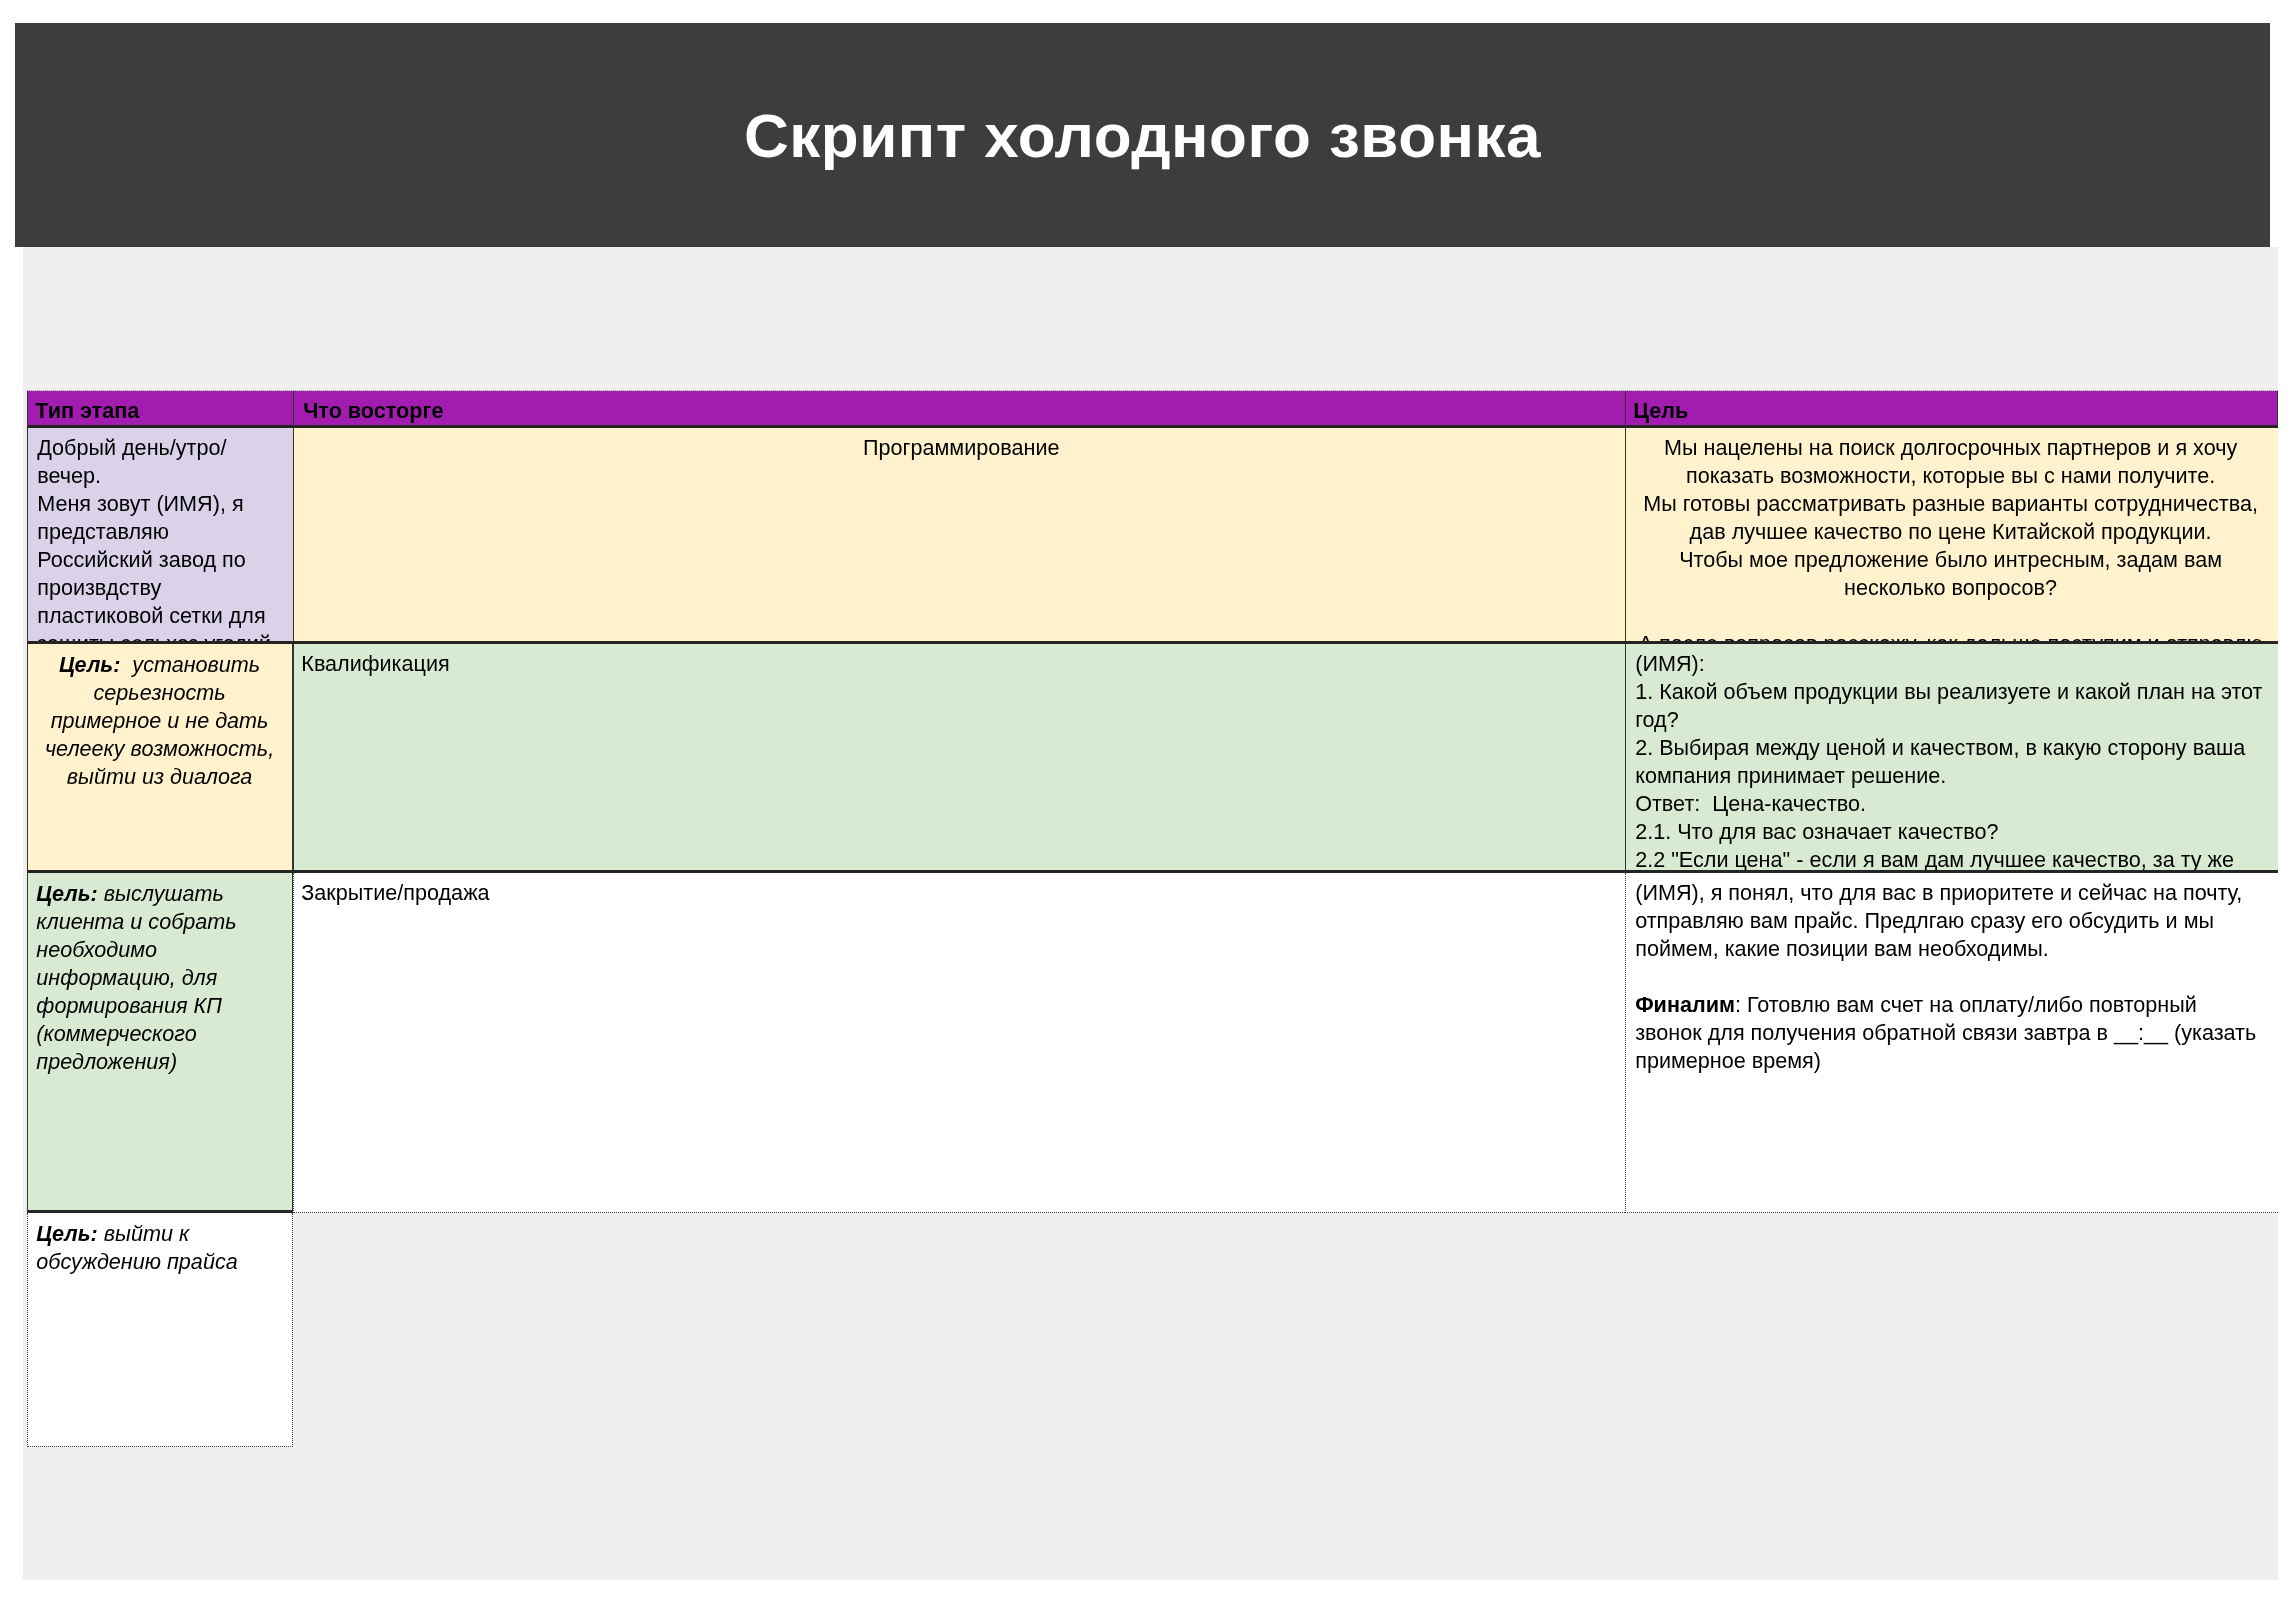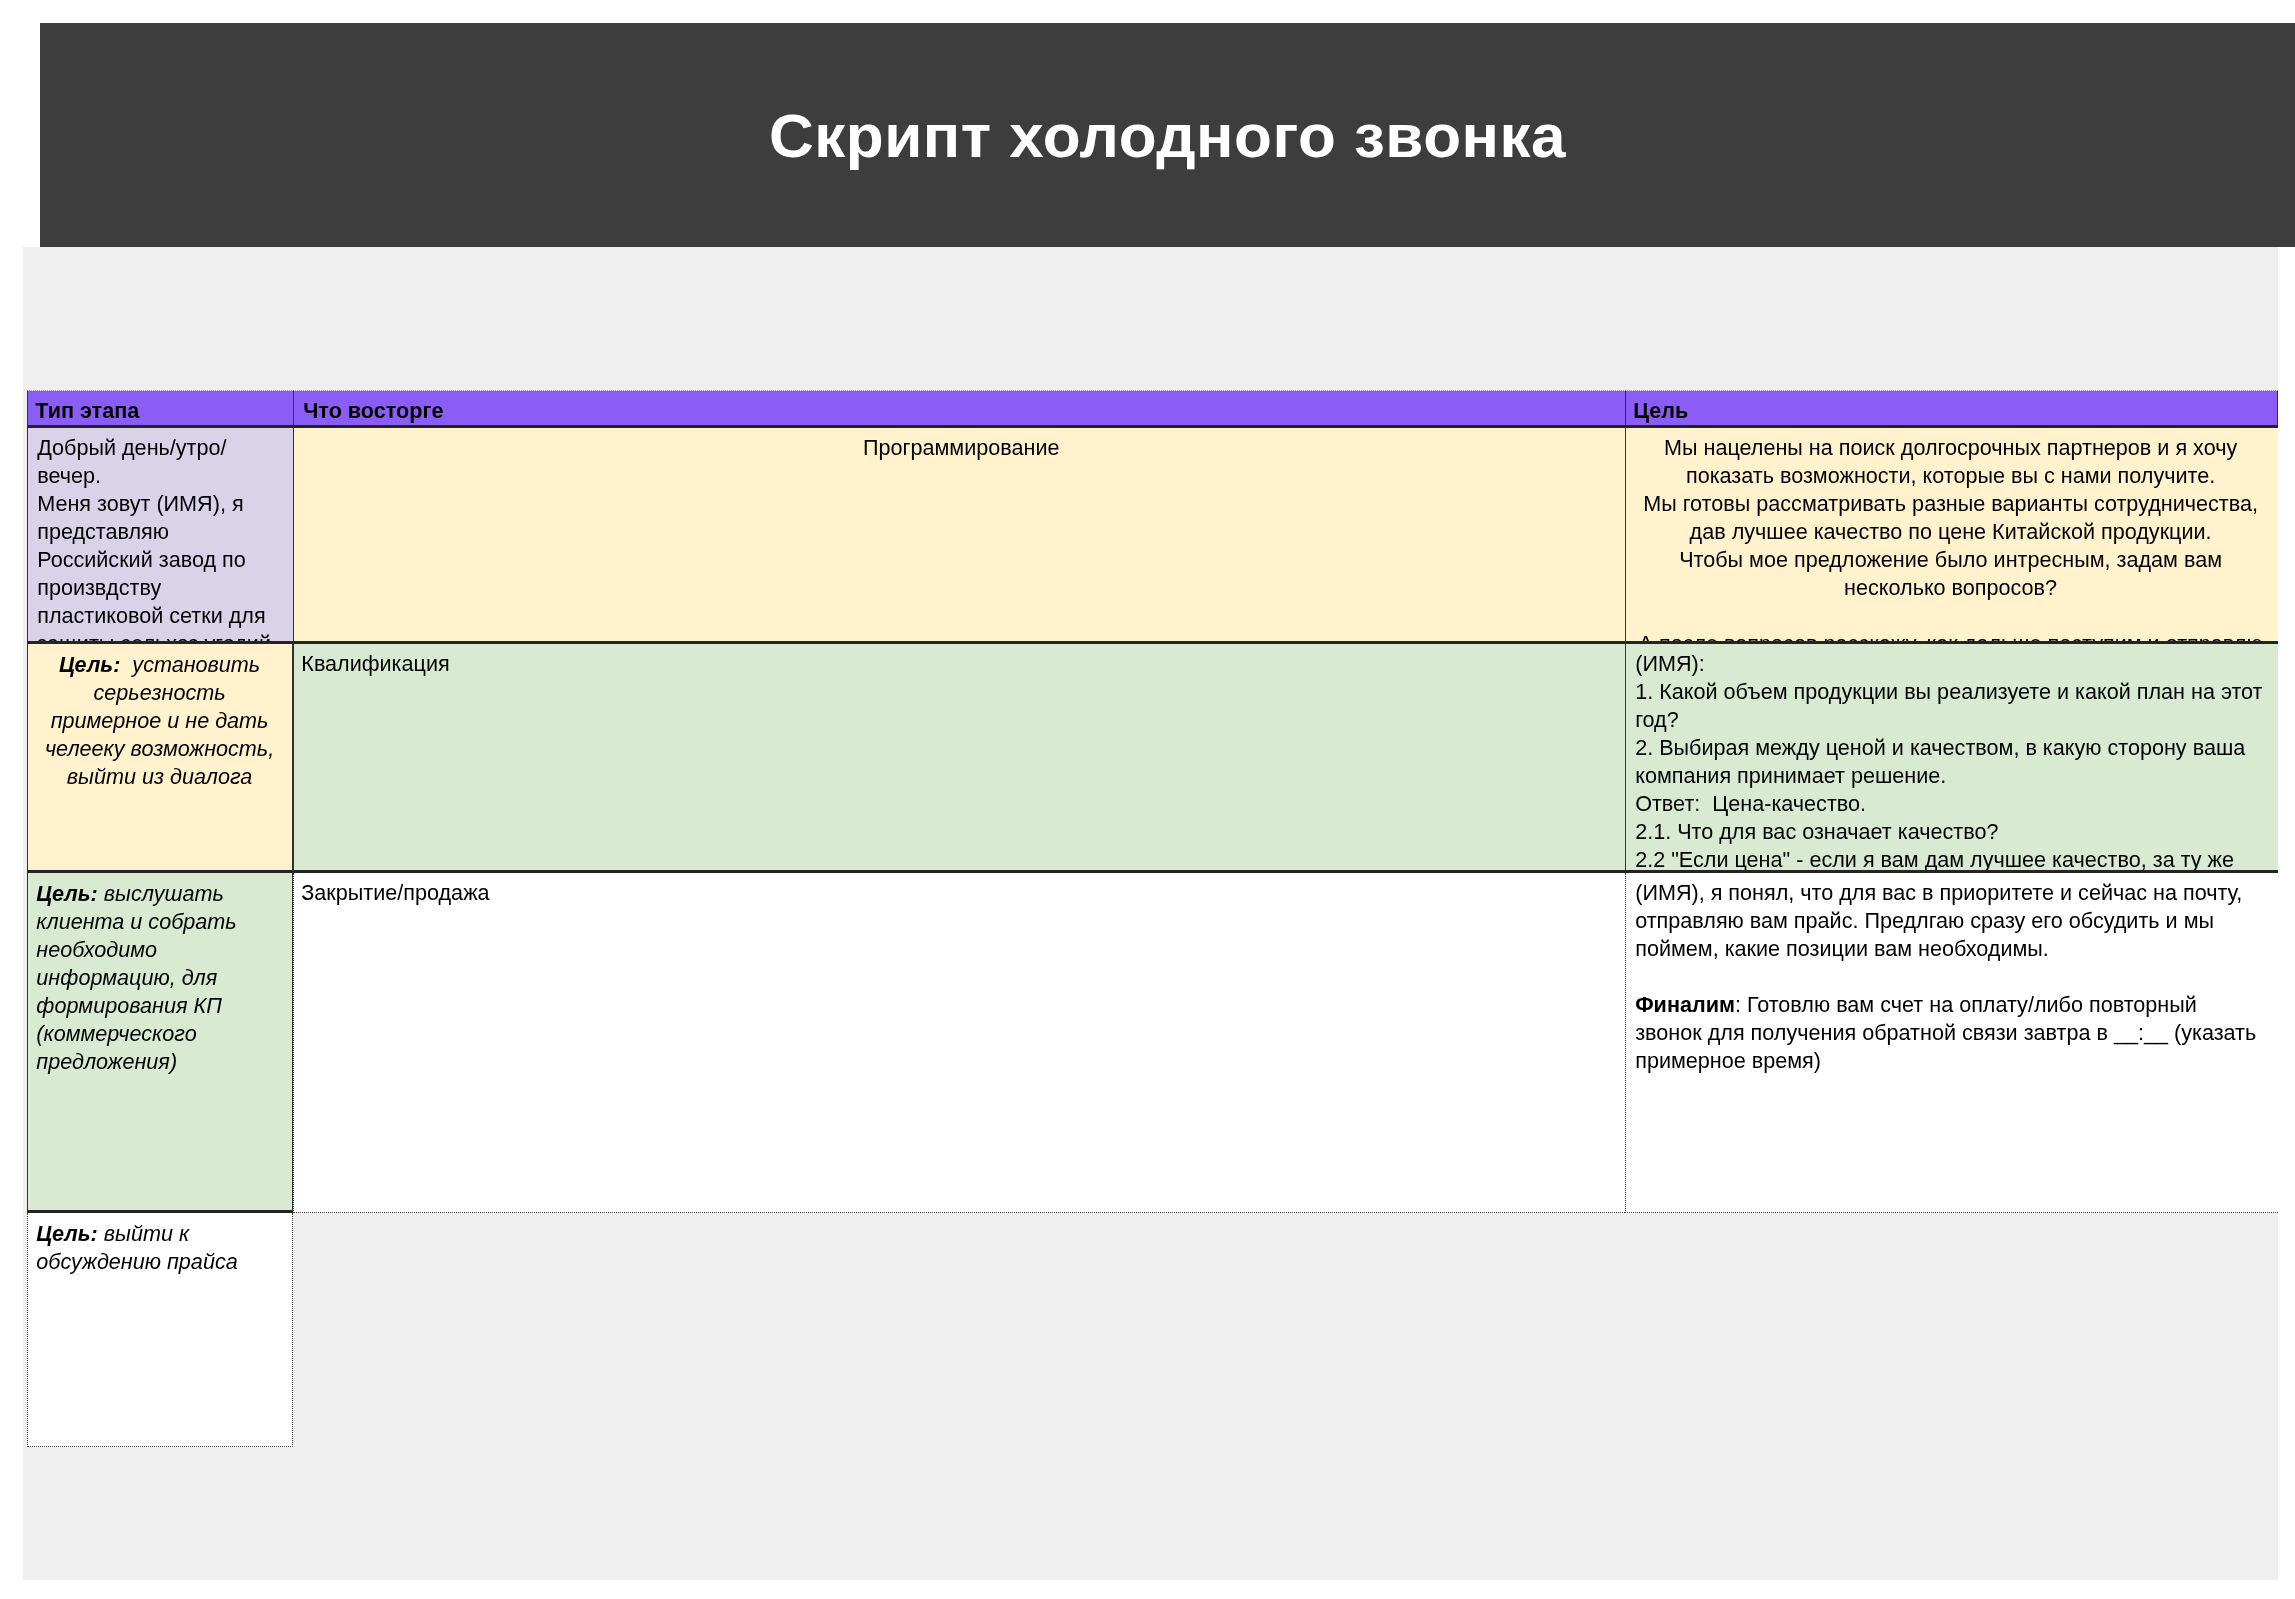--- a/index.html
+++ b/index.html
@@ -1,20 +1,20 @@
 <!DOCTYPE html>
 <html lang="ru" style="--banner_bg: #3d3d3d; --banner_text: #ffffff; --canvas_bg: #efefef; --grid_line: #333333; --row_purple: #d9d2e9; --row_yellow: #fff2cc; --row_green: #d9ead3; --row_white: #ffffff; --row-0: #d9d2e9; --row-1: #fff2cc; --row-2: #d9ead3; --row-3: #ffffff;font-size:7.3px"><head>
 <meta charset="utf-8">
 <style>
   html,body{margin:0;padding:0;background:#ffffff;}
   #page{position:relative;width:2301px;height:1600px;background:#ffffff;overflow:hidden;
         font-family:"Liberation Sans","DejaVu Sans",sans-serif;color:#000;}
 
   
-  .dark-band{position:absolute;left:40px;top:23px;width:2255px;height:224px;
+  .dark-band{position:absolute;left:15px;top:23px;width:2255px;height:224px;
              background:var(--banner_bg);display:flex;align-items:center;justify-content:center;}
   .dark-band h1{margin:0;font-size:62px;font-weight:700;color:var(--banner_text);letter-spacing:0.5px;}
 
   
   .gray-band{position:absolute;left:23px;top:247px;width:2255px;height:1333px;background:var(--canvas_bg);}
 
   
   .tbl{position:absolute;left:27px;top:390px;display:grid;
        grid-template-columns:266px 1332px 653px;
        grid-template-rows:37px 216px 229px 340px 234px;
@@ -24,21 +24,21 @@
   .vl{border-left:1.4px solid #333;}
   .first{border-left:1.4px solid #333;}
   .last{border-right:1.4px solid #333;}
   .sep{border-bottom:3.2px solid #242424;}
   
   .dot.first{border-left:1.4px dotted #444;}
   .dot.vl{border-left:1.4px dotted #444;}
   .dot.last{border-right:1.4px dotted #444;}
   .dot.bot{border-bottom:1.4px dotted #444;}
 
-  .hdr{font-weight:700;padding:6.4px 4.6px 0 7.3px;background:#8b5cf6;}
+  .hdr{font-weight:700;padding:6.4px 4.6px 0 7.3px;background:#a21caf;}
   .hdr.h-speech{padding-left:9.2px;}
   .stage{padding:5.5px 3.7px 0 7.3px;}
   .speech{padding:6.4px 12px 0 9.2px;white-space:pre-wrap;}
   .speech b{font-weight:700;}
   .goal{padding:7.3px 9.2px 0 8.3px;font-style:italic;white-space:pre-wrap;}
   .goal b{font-weight:700;}
 
   .r0{background:var(--row-0);}
   .r1{background:var(--row-1);text-align:center;}
   .r2{background:var(--row-2);}

